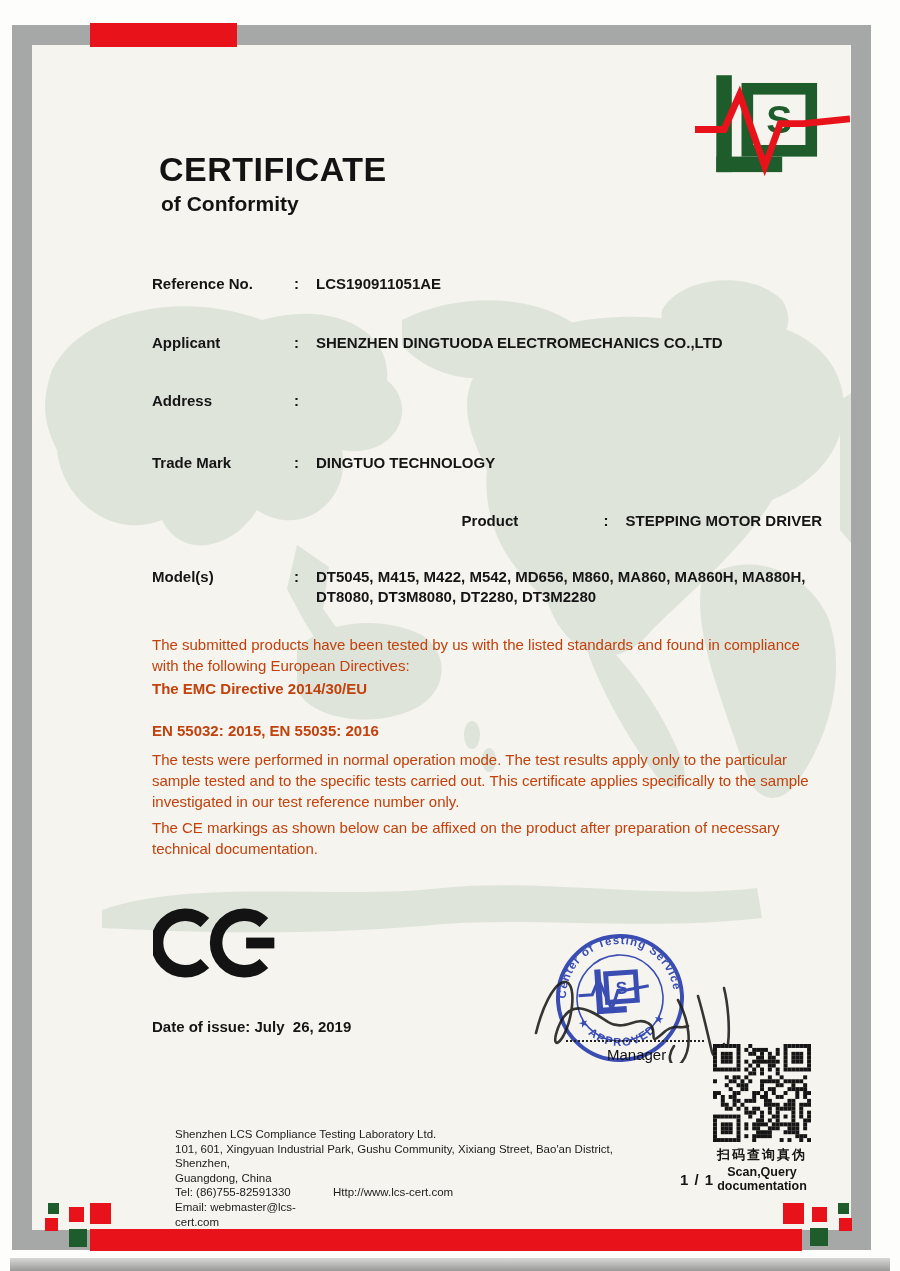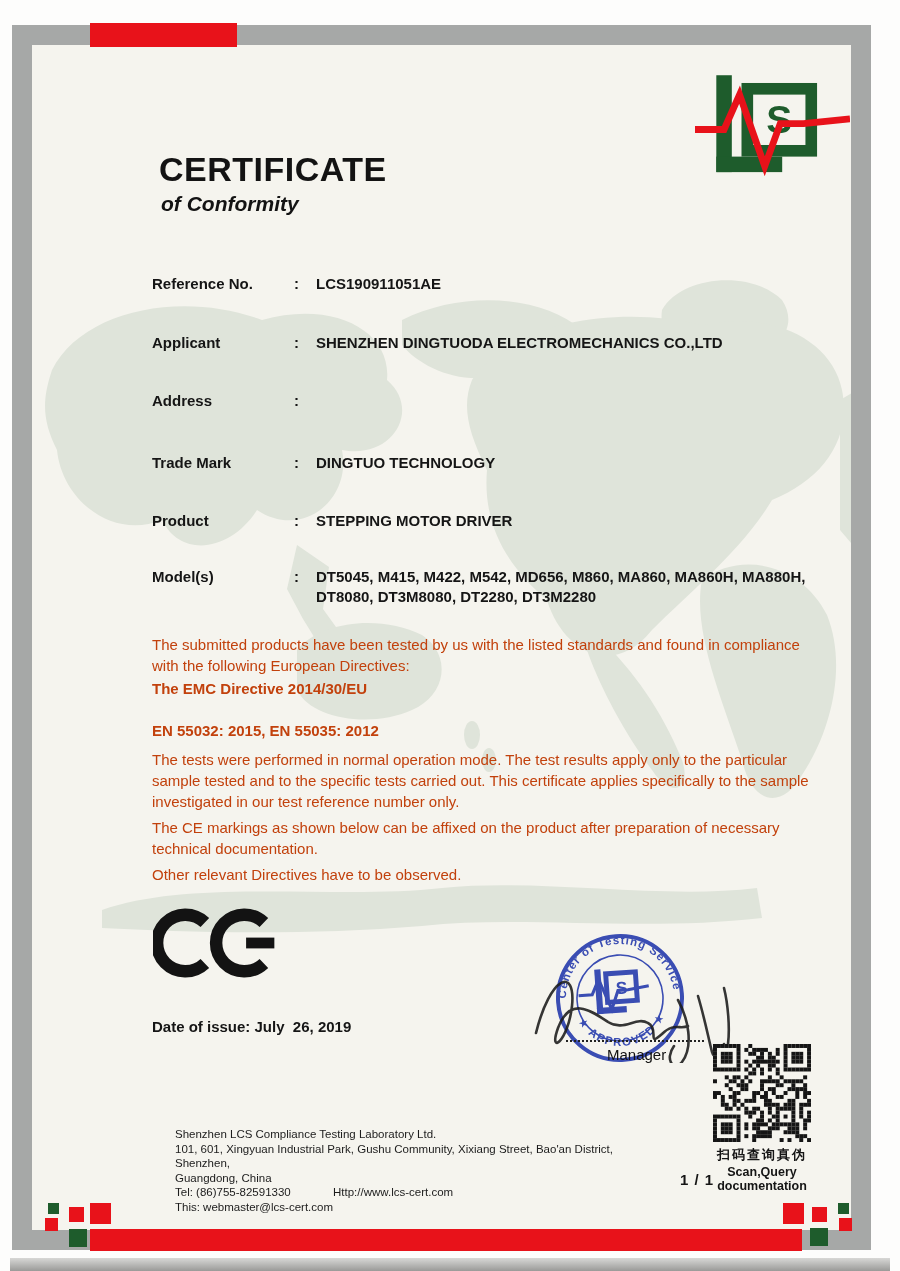--- a/index.html
+++ b/index.html
@@ -10,21 +10,21 @@
     color:#151515;
   }
   .abs{position:absolute;}
   
   .page-inner{left:32px;top:45px;width:819px;height:1185px;background:#f5f4ee;}
   .frame{left:12px;top:25px;width:859px;height:1225px;border:20px solid #a6a8a7;box-sizing:border-box;}
   .red{background:#e8121a;}
   .green{background:#1e5c2c;}
   
   .title{left:159px;top:150px;font-size:34px;font-weight:bold;letter-spacing:0.5px;color:#131313;}
-  .subtitle{left:161px;top:192px;font-size:21px;font-weight:bold;color:#131313;font-style:italic;}
+  .subtitle{left:161px;top:192px;font-size:21px;font-weight:bold;color:#131313;}
   
   .field-row{left:152px;width:670px;display:flex;font-size:15px;font-weight:bold;line-height:20px;}
   .field-label{width:142px;flex:0 0 142px;}
   .field-colon{width:22px;flex:0 0 22px;}
   .field-value{max-width:540px;}
   .row-models .field-value{max-width:500px;}
   
   .para{left:152px;width:665px;font-size:15px;line-height:21px;color:#c2410c;}
   .bold{font-weight:bold;}
   .date-line{left:152px;top:1018px;font-size:15px;font-weight:bold;white-space:pre-wrap;}
@@ -116,37 +116,36 @@
   </div>
   <div class="abs field-row" style="top:391px;">
     <span class="field-label">Address</span>
     <span class="field-colon">:</span>
   </div>
   <div class="abs field-row" style="top:453px;">
     <span class="field-label">Trade Mark</span>
     <span class="field-colon">:</span>
     <span class="field-value">DINGTUO TECHNOLOGY</span>
   </div>
-  <div class="abs field-row" style="top:511px;">
+  <div class="abs field-row" style="top:511px;justify-content:flex-end;">
     <span class="field-label">Product</span>
     <span class="field-colon">:</span>
     <span class="field-value">STEPPING MOTOR DRIVER</span>
   </div>
   <div class="abs field-row row-models" style="top:567px;">
     <span class="field-label">Model(s)</span>
     <span class="field-colon">:</span>
     <span class="field-value">DT5045, M415, M422, M542, MD656, M860, MA860, MA860H, MA880H, DT8080, DT3M8080, DT2280, DT3M2280</span>
   </div>
 
   <div class="abs para" style="top:634px;">The submitted products have been tested by us with the listed standards and found in compliance with the following European Directives:</div>
   <div class="abs para bold" style="top:678px;">The EMC Directive 2014/30/EU</div>
-  <div class="abs para bold" style="top:720px;">EN 55032: 2015, EN 55035: 2012</div>
+  <div class="abs para bold" style="top:720px;">EN 55032: 2015, EN 55035: 2016</div>
   <div class="abs para" style="top:749px;">The tests were performed in normal operation mode. The test results apply only to the particular sample tested and to the specific tests carried out. This certificate applies specifically to the sample investigated in our test reference number only.</div>
   <div class="abs para" style="top:817px;">The CE markings as shown below can be affixed on the product after preparation of necessary technical documentation.</div>
-  <div class="abs para" style="top:864px;">Other relevant Directives have to be observed.</div>
 
   <svg class="abs" style="left:153px;top:903px;" width="128" height="80" viewBox="0 0 154 96">
     <g fill="none" stroke="#131313" stroke-width="15">
       <path d="M 62.4,23.4 A 34,34 0 1 0 62.4,72.6"></path>
       <path d="M 133.4,23.4 A 34,34 0 1 0 133.4,72.6"></path>
       <path d="M 112,48 L 146,48" stroke-width="13"></path>
     </g>
   </svg>
 
   <div class="abs date-line">Date of issue: July  26, 2019</div>
@@ -499,20 +498,20 @@
     <div class="qr-cap-en">Scan,Query documentation</div>
   </div>
 
   <div class="abs footer">
     <div>Shenzhen LCS Compliance Testing Laboratory Ltd.</div>
     <div>101, 601, Xingyuan Industrial Park, Gushu Community, Xixiang Street, Bao'an District, Shenzhen,</div>
     <div>Guangdong, China</div>
     <div class="footer-cols">
       <span>Tel: (86)755-82591330</span>
       <span>Http://www.lcs-cert.com</span>
-      <span>This: webmaster@lcs-cert.com</span>
+      <span>Email: webmaster@lcs-cert.com</span>
     </div>
   </div>
 
   <div class="abs pageno">1 / 1</div>
 
   <div class="abs shadow-bottom"></div>
 </div>
 
 </body></html>

